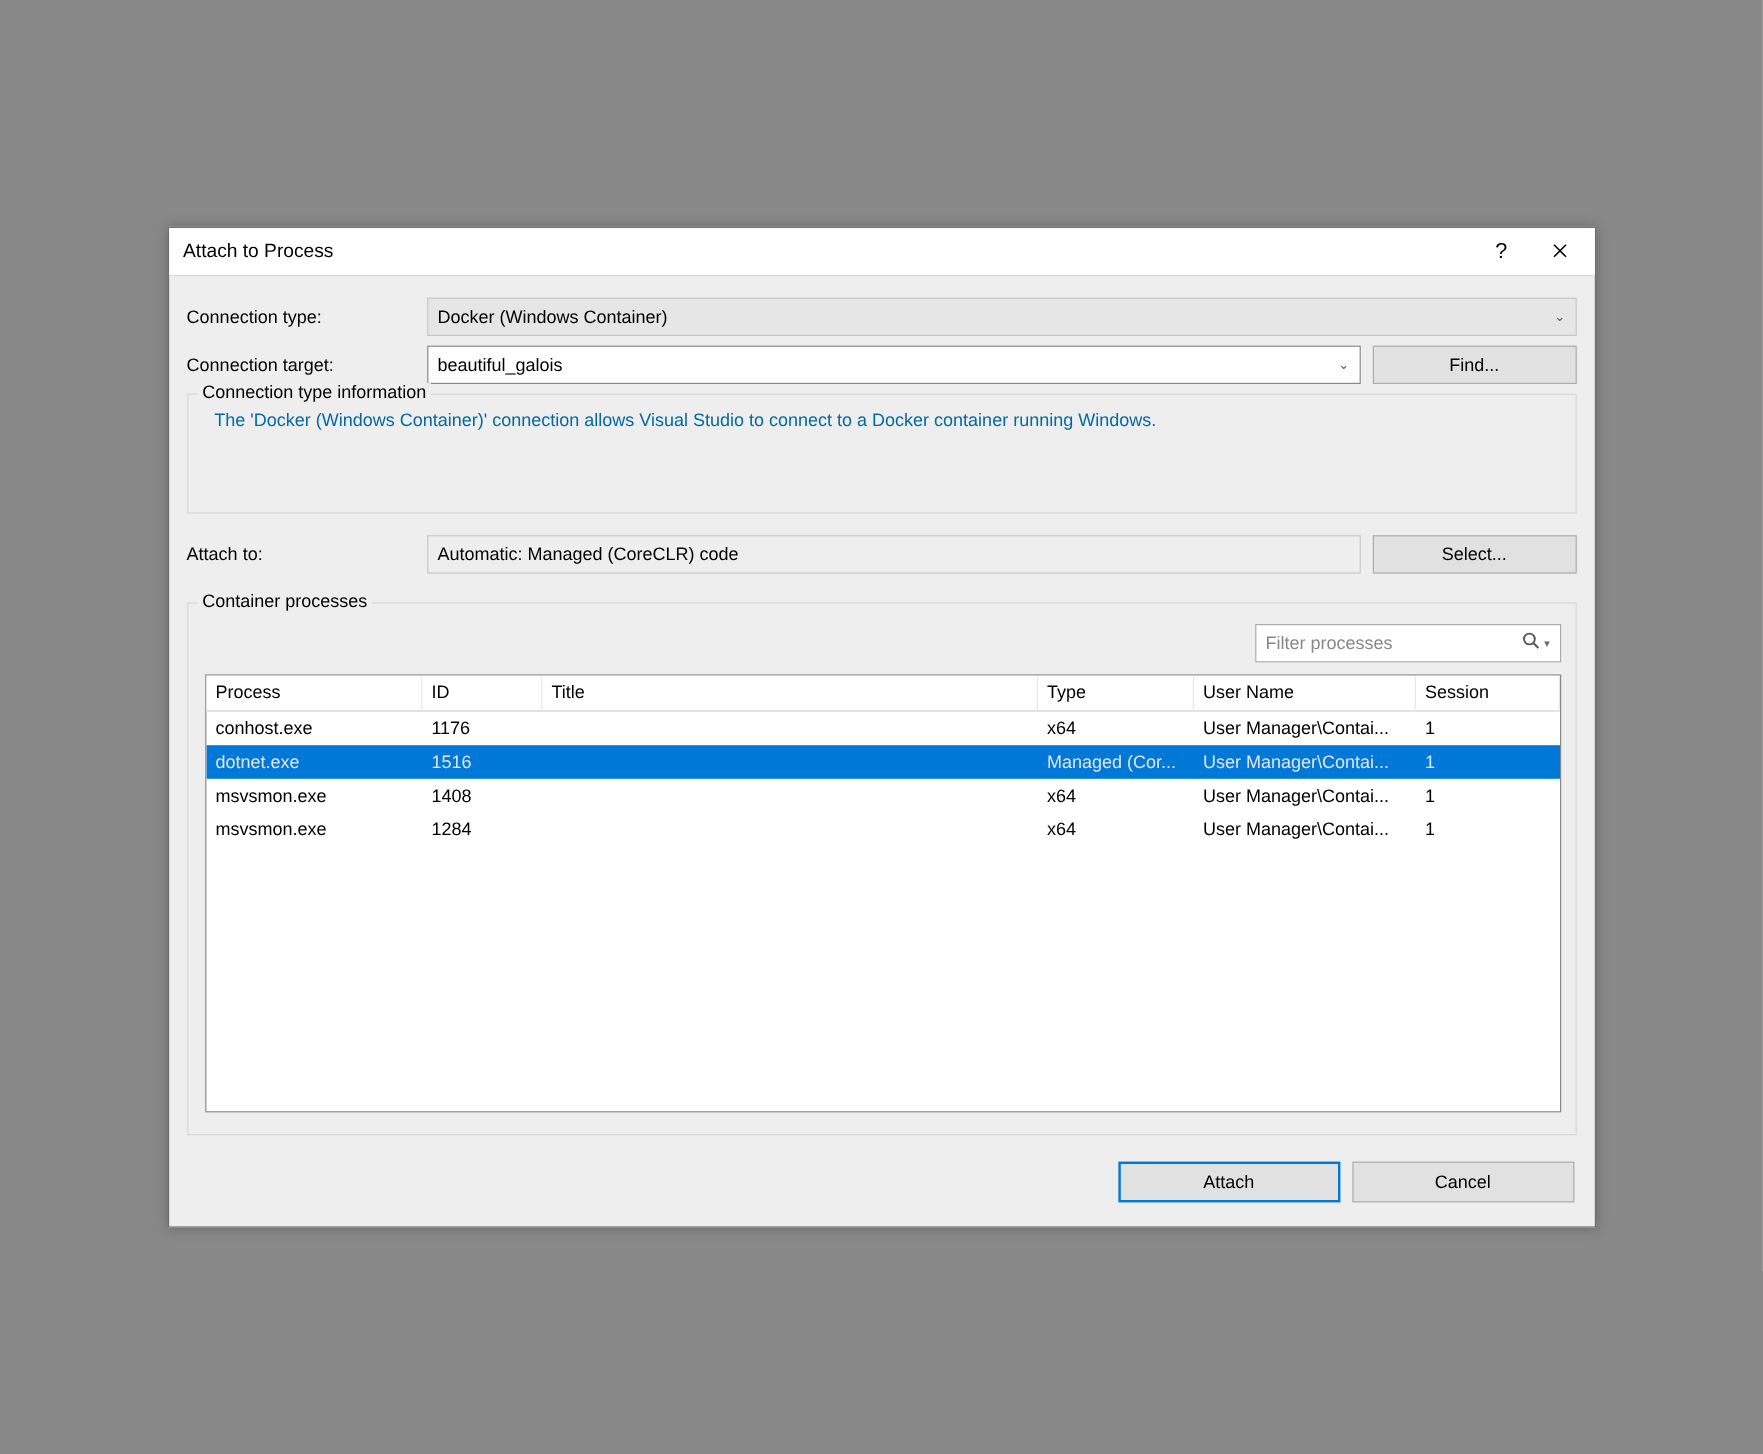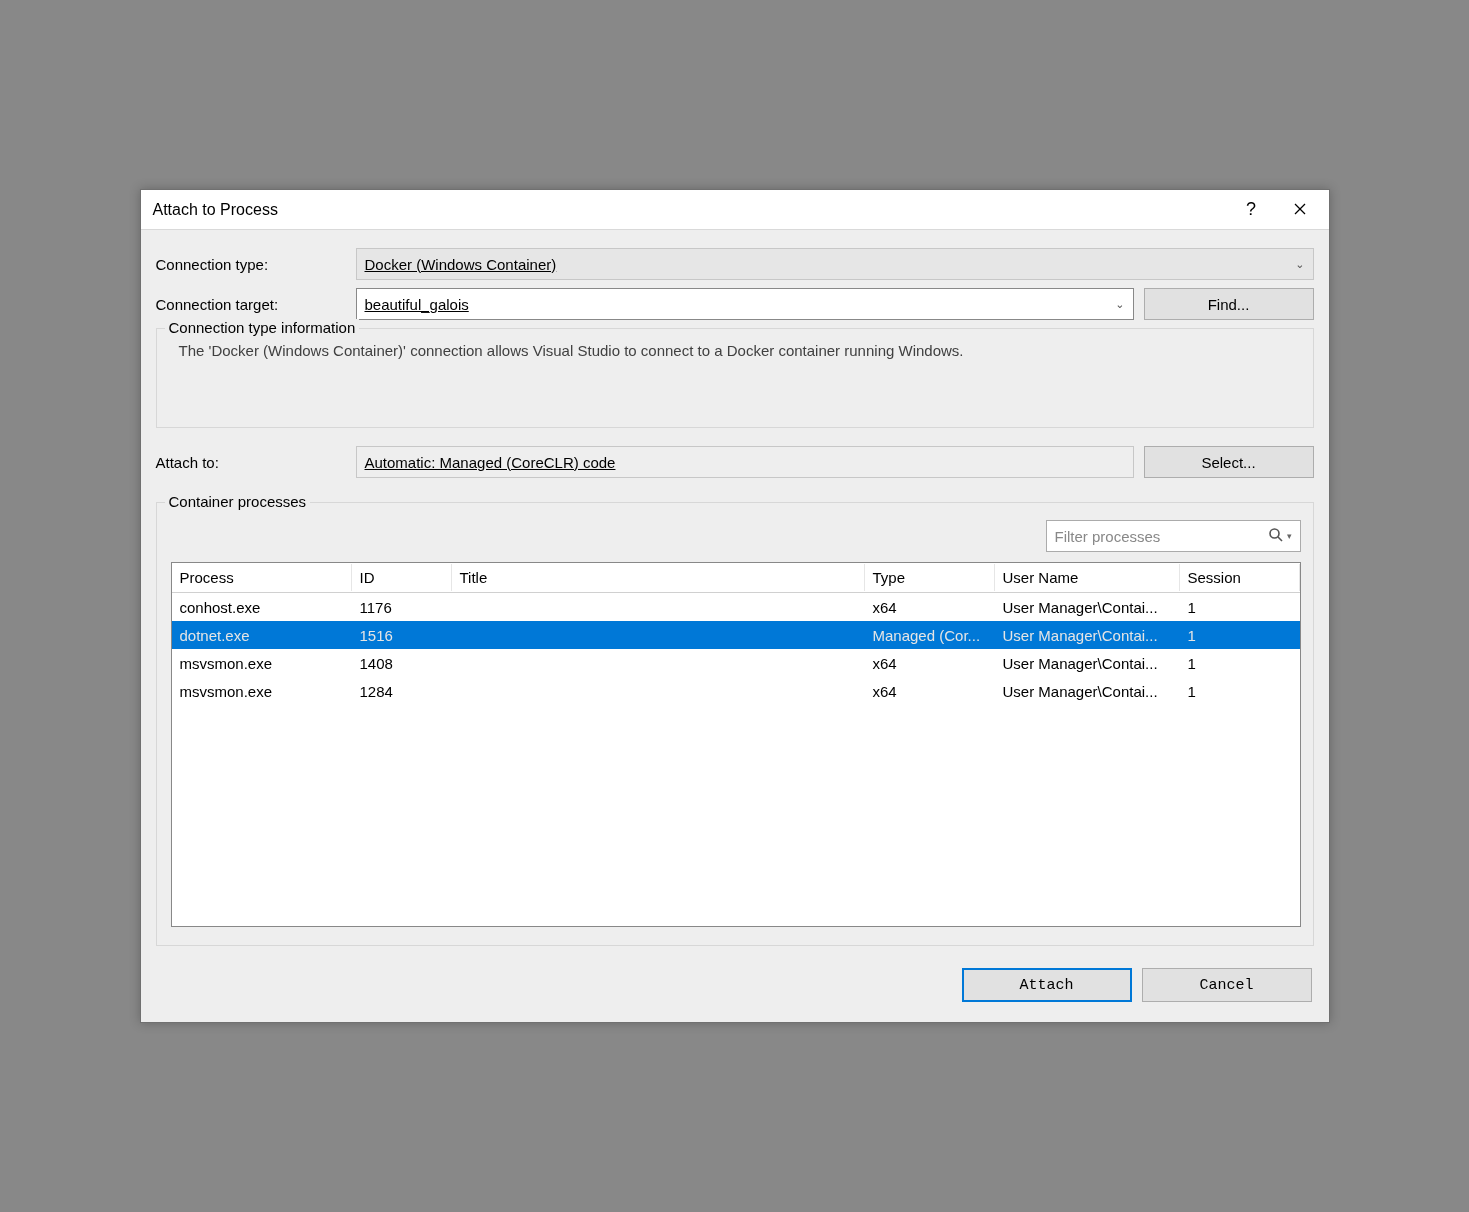--- a/index.html
+++ b/index.html
@@ -65,21 +65,20 @@
   .dropdown, .editcombo, .readonly-box {
     flex: 1;
     height: 32px;
     background: #fff;
     border: 1px solid #ababab;
     display: flex;
     align-items: center;
     padding: 0 8px;
     font-size: 15px;
     position: relative;
-    text-decoration: underline;
   }
   .dropdown { background: #e6e6e6; border-color: #c7c7c7; }
   .dropdown .chev, .editcombo .chev {
     position: absolute;
     right: 8px;
     top: 50%; transform: translateY(-50%);
     color: #555;
     font-size: 11px;
   }
   .editcombo { border-color: #888; }
@@ -109,21 +108,21 @@
     background: #eeeeee;
     padding: 0 4px;
     font-size: 15px;
     color: #000;
     display: inline-block;
   }
   .groupbox .info-text {
     margin-top: -14px;
     padding-left: 8px;
     font-size: 15px;
-    color: #404040;
+    color: #0369a1;
   }
 
   .info-group { min-height: 100px; }
 
   .filter-row {
     display: flex;
     justify-content: flex-end;
     margin-bottom: 10px;
     margin-top: -10px;
   }
@@ -195,26 +194,25 @@
   .spacer { flex: 1; }
 
   .action-row {
     display: flex;
     justify-content: flex-end;
     gap: 10px;
     margin-top: 22px;
     padding: 0 2px 2px 0;
   }
   .action-btn {
-    width: 170px;
+    width: 185px;
     height: 34px;
     background: #e1e1e1;
     border: 1px solid #adadad;
     font-size: 15px;
-    font-family: Liberation Mono, monospace;
   }
   .action-btn.primary {
     border: 2px solid #0078d7;
     background: #e1e1e1;
   }
 </style>
 </head>
 <body>
 
 <div class="dialog">

